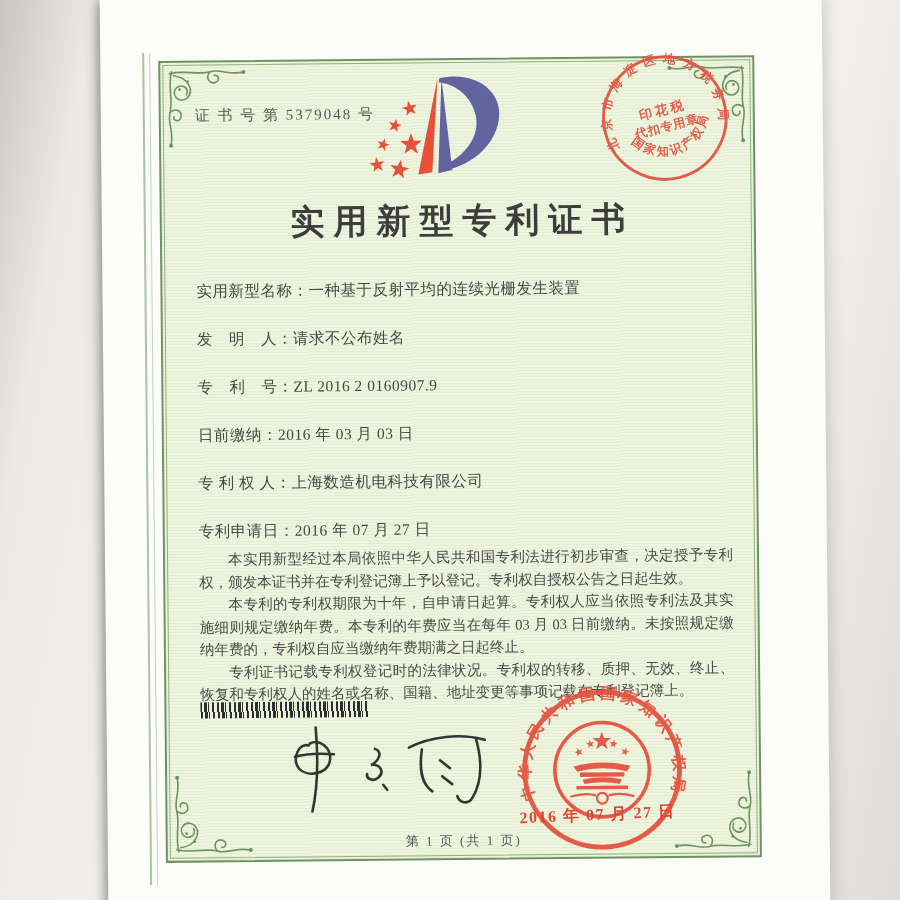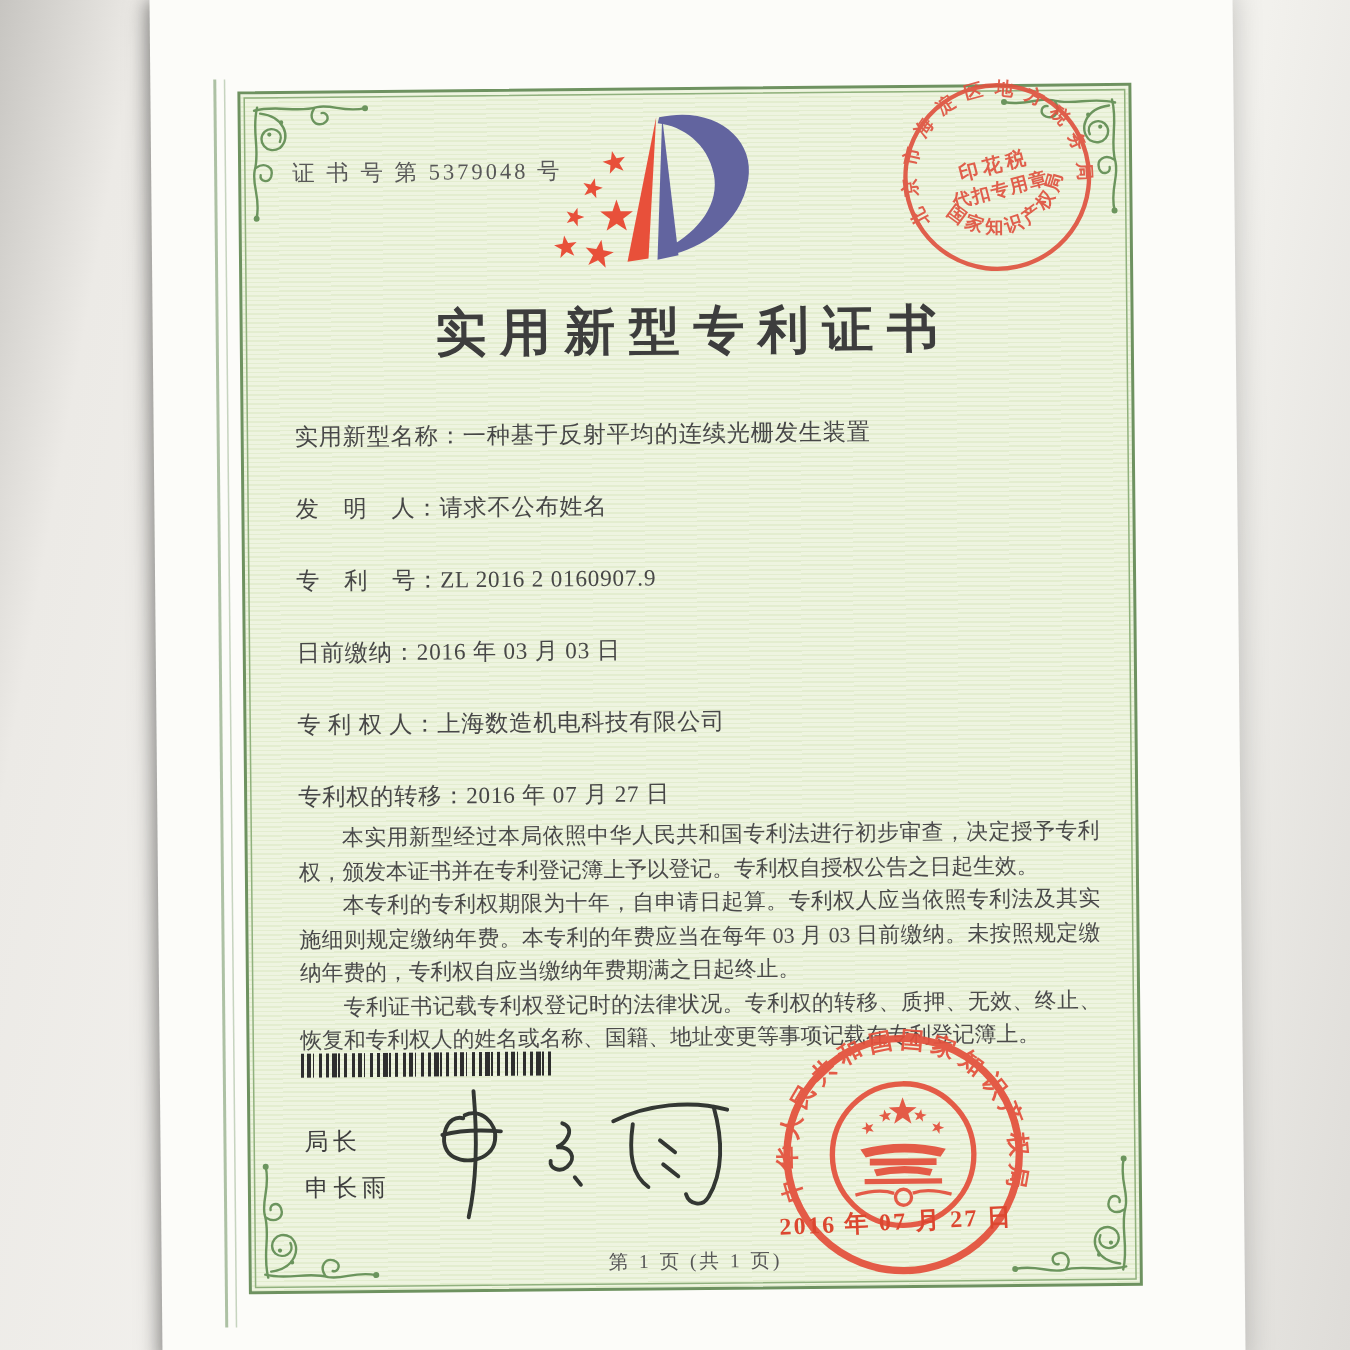--- a/index.html
+++ b/index.html
@@ -122,35 +122,31 @@
     </svg>
 
     <div class="title">实用新型专利证书</div>
 
     <div class="fields">
       <div class="field-row"><span>实用新型名称：</span><span>一种基于反射平均的连续光栅发生装置</span></div>
       <div class="field-row"><span>发　明　人：</span><span>请求不公布姓名</span></div>
       <div class="field-row"><span>专　利　号：</span><span>ZL 2016 2 0160907.9</span></div>
       <div class="field-row"><span>日前缴纳：</span><span>2016 年 03 月 03 日</span></div>
       <div class="field-row"><span>专 利 权 人：</span><span>上海数造机电科技有限公司</span></div>
-      <div class="field-row"><span>专利权的转移：</span><span>2016 年 07 月 27 日</span></div>
+      <div class="field-row"><span>专利申请日：</span><span>2016 年 07 月 27 日</span></div>
     </div>
 
     <div class="paragraphs">
       <p>本实用新型经过本局依照中华人民共和国专利法进行初步审查，决定授予专利权，颁发本证书并在专利登记簿上予以登记。专利权自授权公告之日起生效。</p>
       <p>本专利的专利权期限为十年，自申请日起算。专利权人应当依照专利法及其实施细则规定缴纳年费。本专利的年费应当在每年 03 月 03 日前缴纳。未按照规定缴纳年费的，专利权自应当缴纳年费期满之日起终止。</p>
       <p>专利证书记载专利权登记时的法律状况。专利权的转移、质押、无效、终止、恢复和专利权人的姓名或名称、国籍、地址变更等事项记载在专利登记簿上。</p>
     </div>
 
     <div class="barcode"></div>
 
-    <div class="director">
-      <div>局长</div>
-      <div>申长雨</div>
-    </div>
 
     <svg class="signature-svg" viewBox="0 0 238 102">
       <g fill="none" stroke="#333733" stroke-width="2.6" stroke-linecap="round">
         <path d="M30,24 C19,21 13,38 20,47 C28,56 49,53 51,39 C53,27 41,17 31,22"></path>
         <path d="M16,35 C28,32 44,32 55,33"></path>
         <path d="M37,6 C39,32 39,64 33,90"></path>
         <path d="M96,28 C105,31 99,41 92,44 C101,43 106,51 99,57 C94,61 87,58 88,53"></path>
         <path d="M104,64 L108,69"></path>
         <path d="M130,27 C152,16 182,13 206,20"></path>
         <path d="M143,29 C140,49 142,63 153,71"></path>

